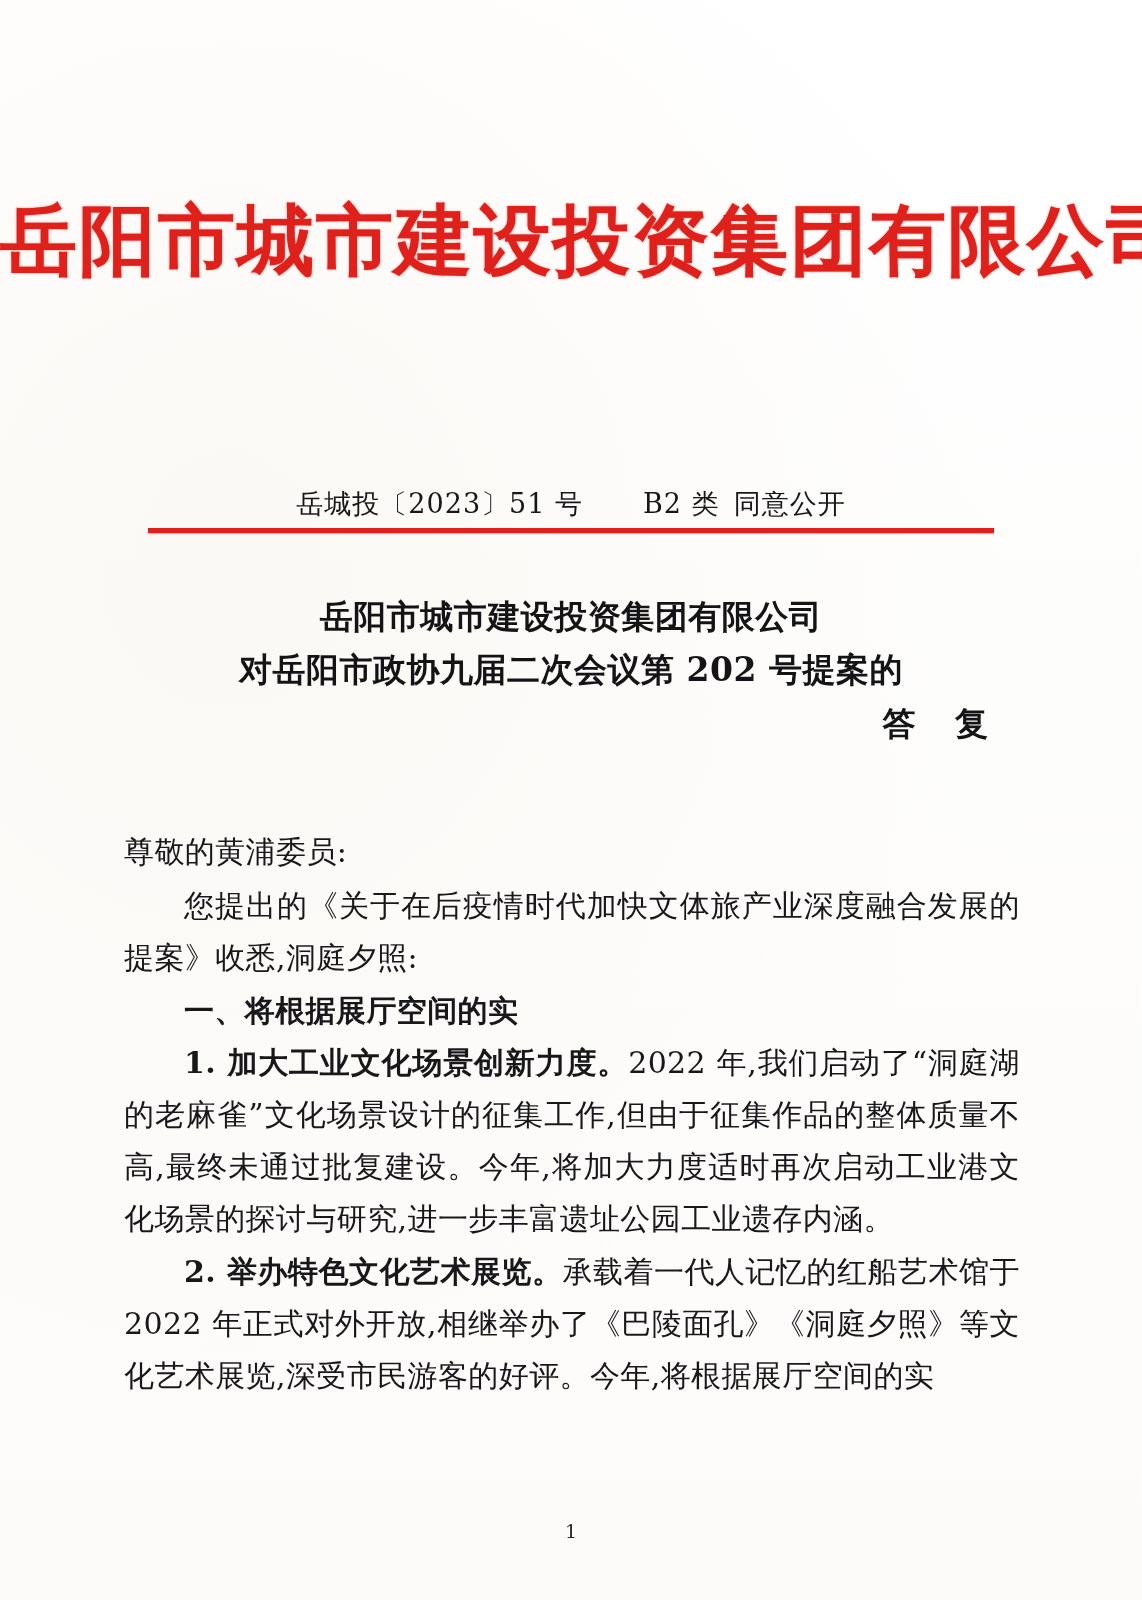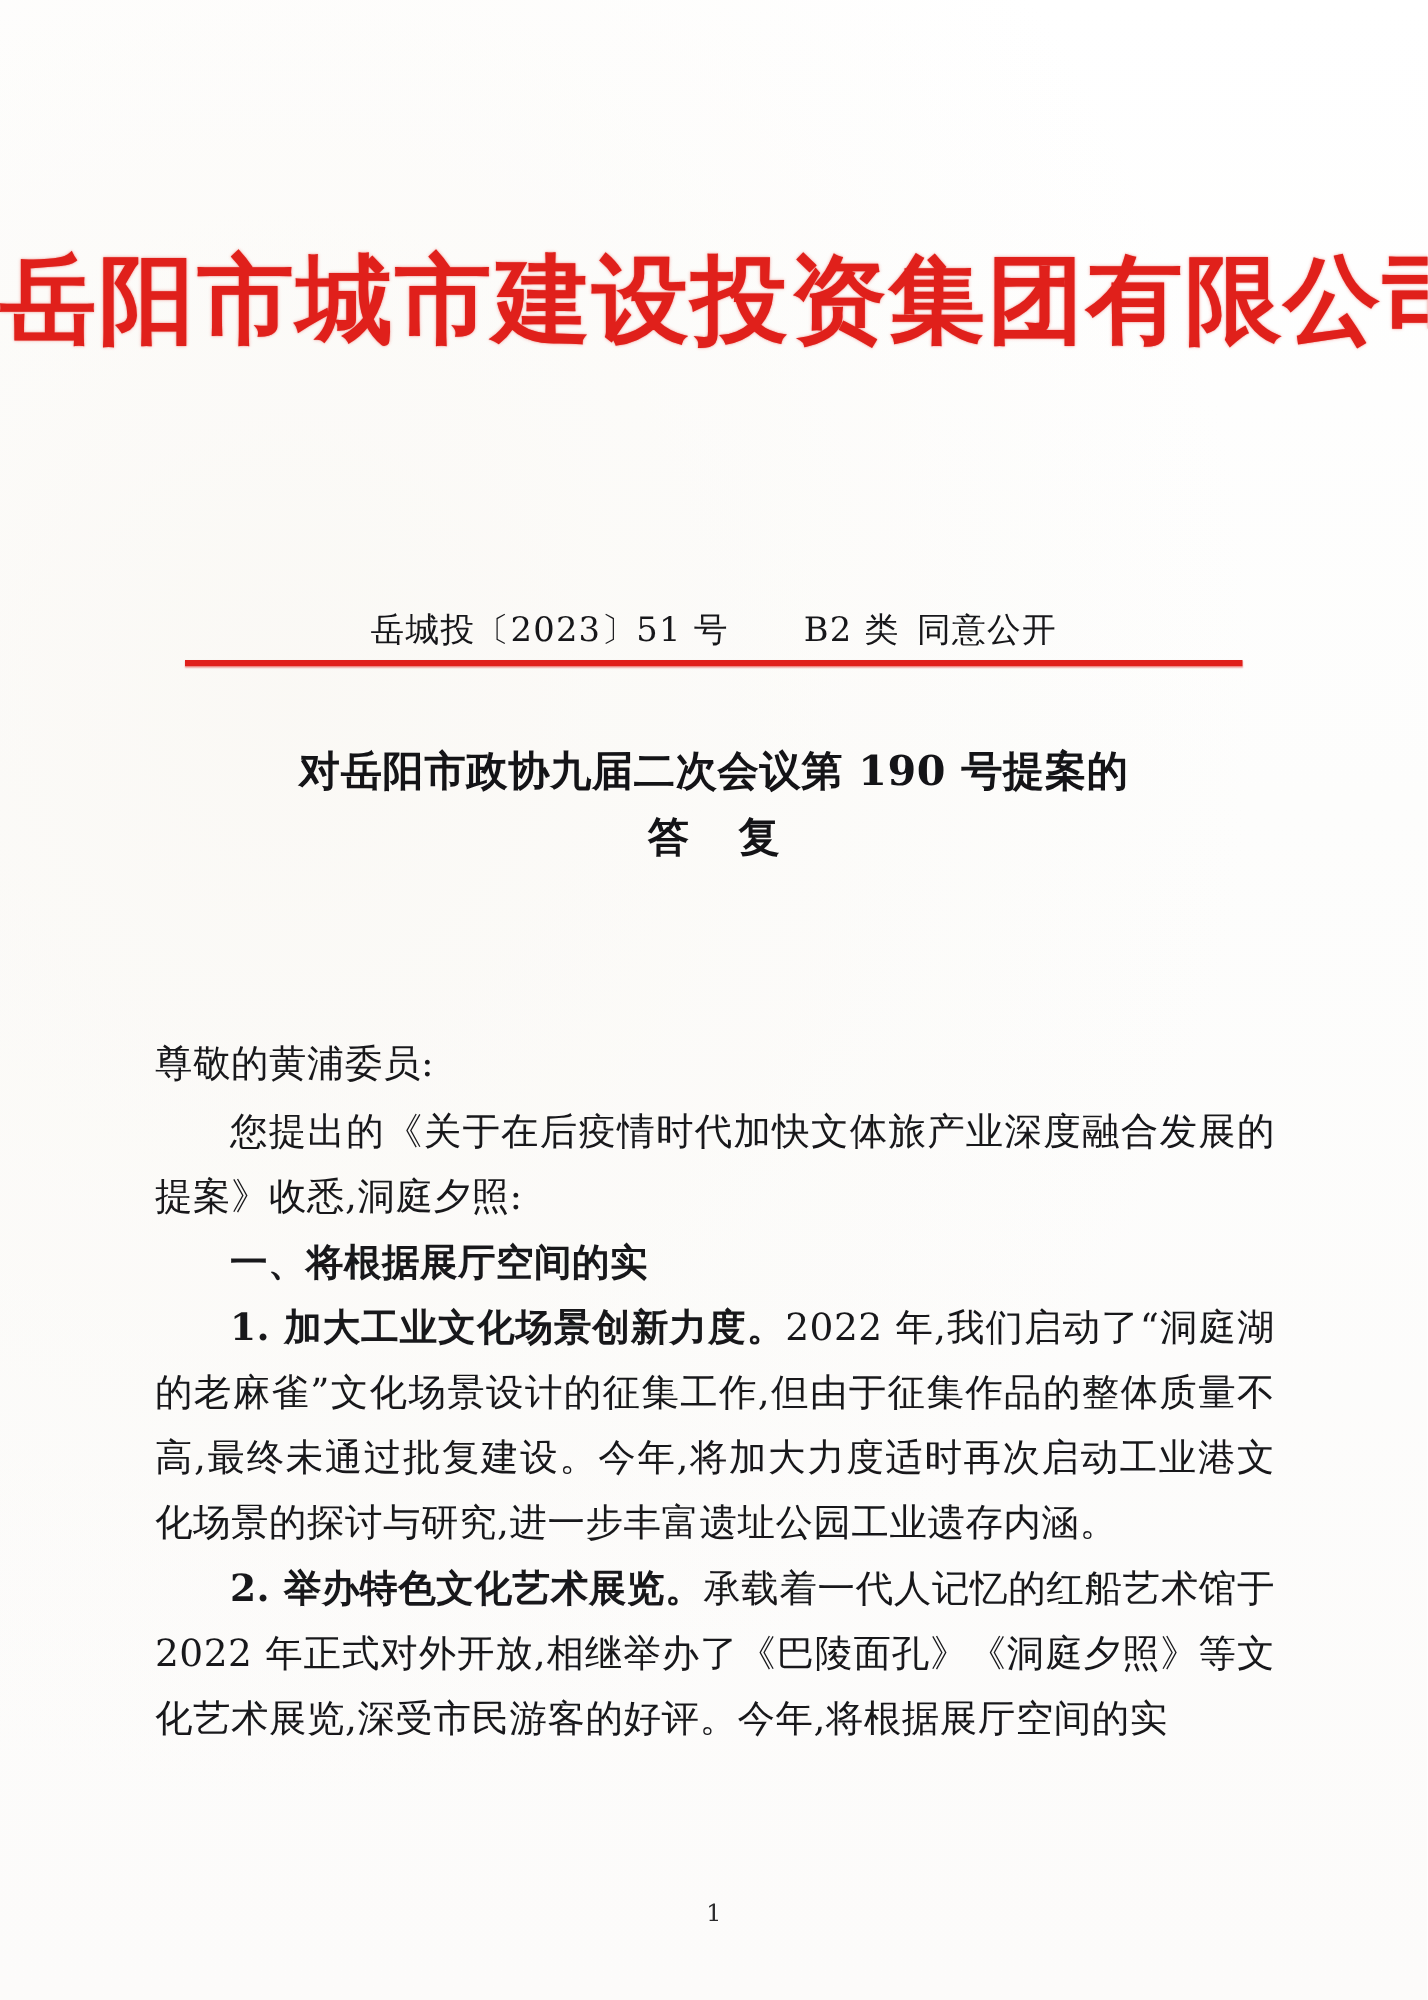--- a/index.html
+++ b/index.html
@@ -92,20 +92,21 @@
     text-align: center;
     font-weight: bold;
     font-size: 33px;
     line-height: 1.62;
     color: #141417;
     letter-spacing: 0.5px;
   }
   .title-block .l3 {
     letter-spacing: 14px;
     padding-left: 14px;
+    text-align: right;
   }
 
   
   .body-block {
     position: absolute;
     top: 826px;
     left: 124px;
     width: 896px;
     font-size: 30px;
     line-height: 1.74;
@@ -156,21 +157,22 @@
 
   <div class="docnum-row">
     <span class="num">岳城投〔2023〕51 号</span>
     <span class="cls">B2 类</span>
     <span class="disc">同意公开</span>
   </div>
 
   <div class="red-rule"></div>
 
   <div class="title-block">
-    <div class="l2">对岳阳市政协九届二次会议第 190 号提案的</div>
+    <div class="l1">岳阳市城市建设投资集团有限公司</div>
+    <div class="l2">对岳阳市政协九届二次会议第 202 号提案的</div>
     <div class="l3">答 复</div>
   </div>
 
   <div class="body-block">
     <p class="salutation">尊敬的黄浦委员:</p>
 
     <p class="para">您提出的《关于在后疫情时代加快文体旅产业深度融合发展的提案》收悉,洞庭夕照:</p>
 
     <p class="heading-para">一、将根据展厅空间的实</p>
 

